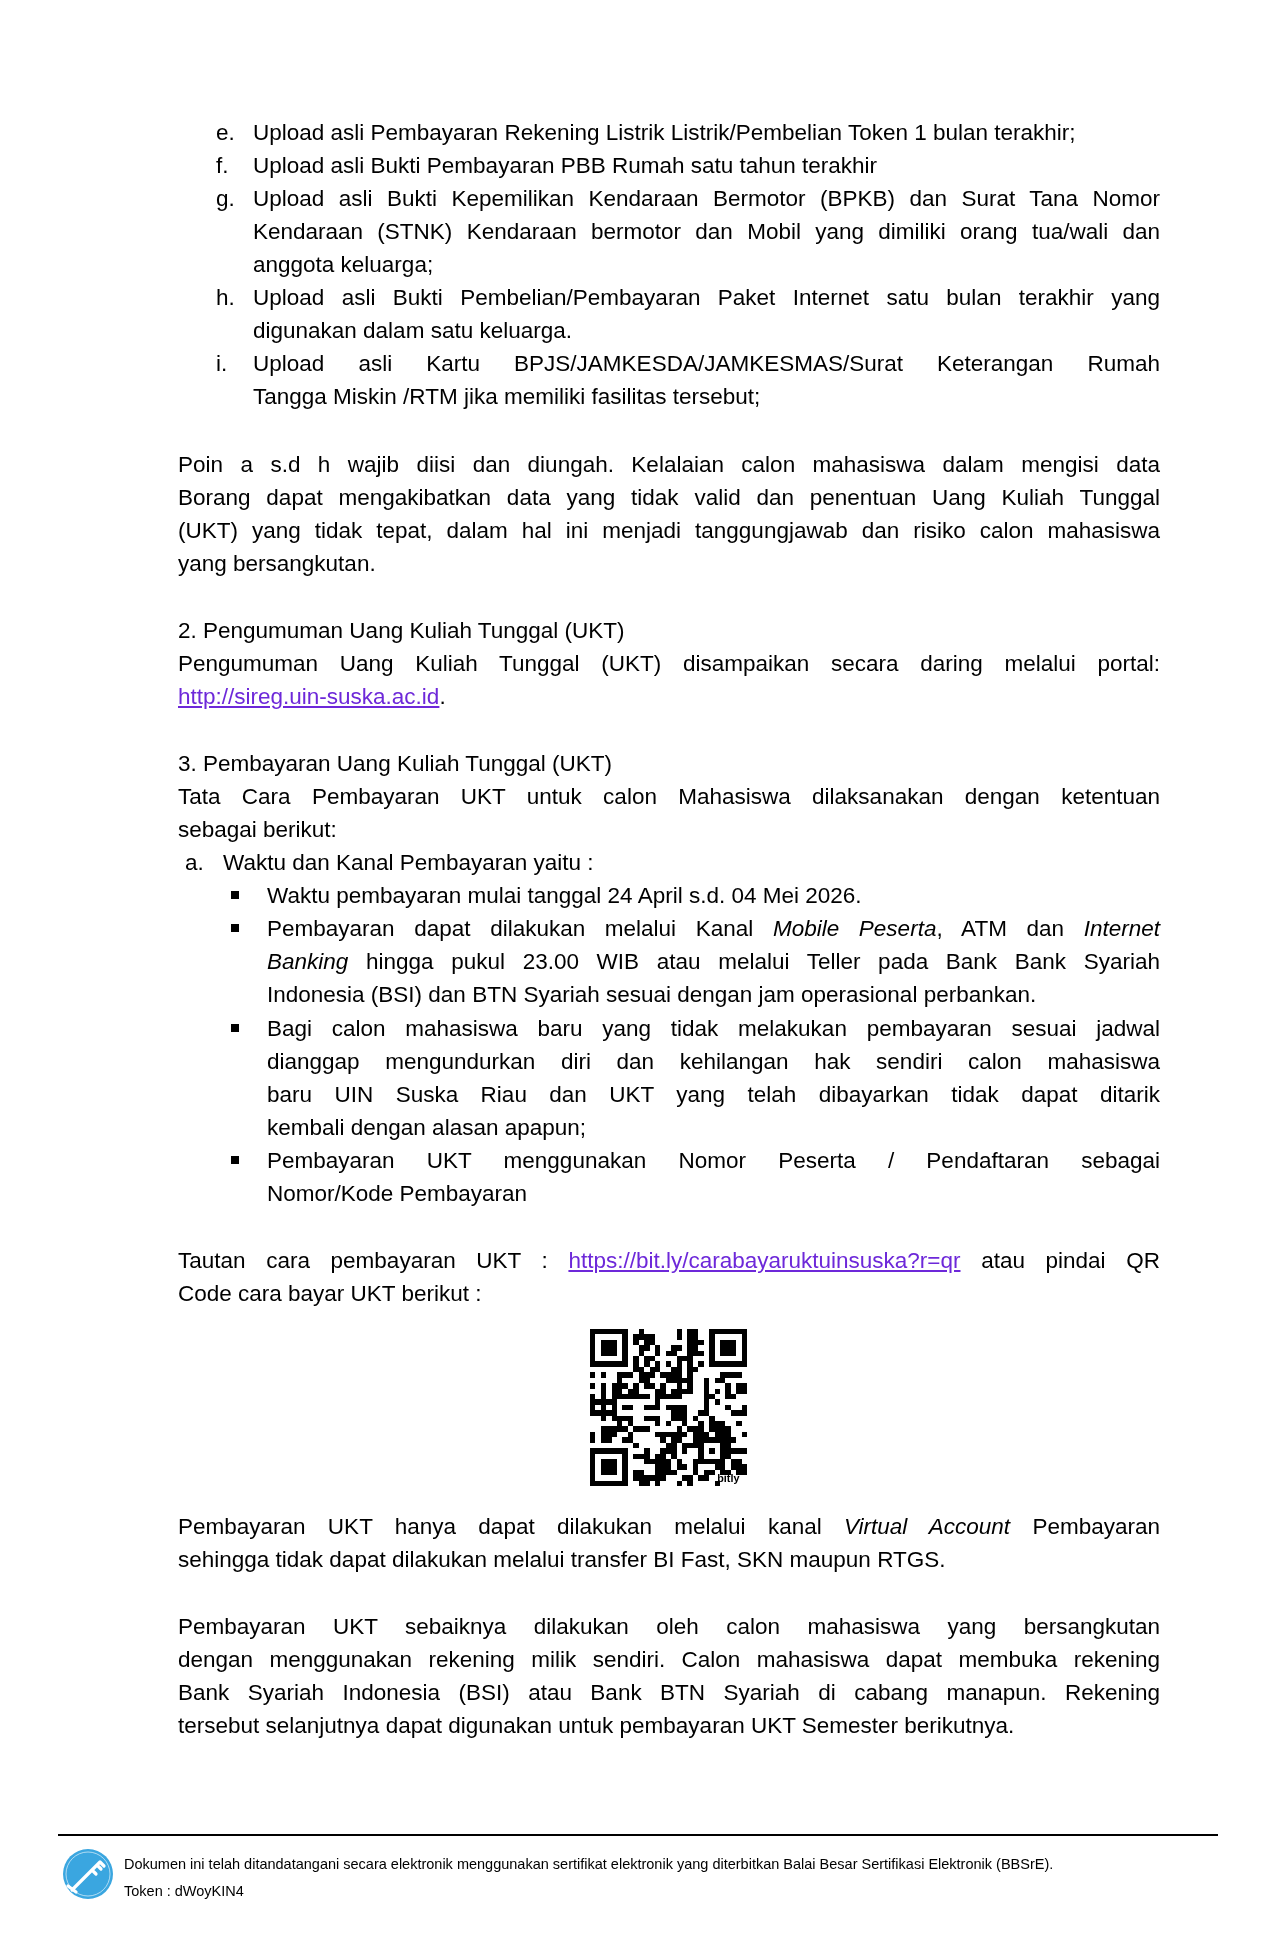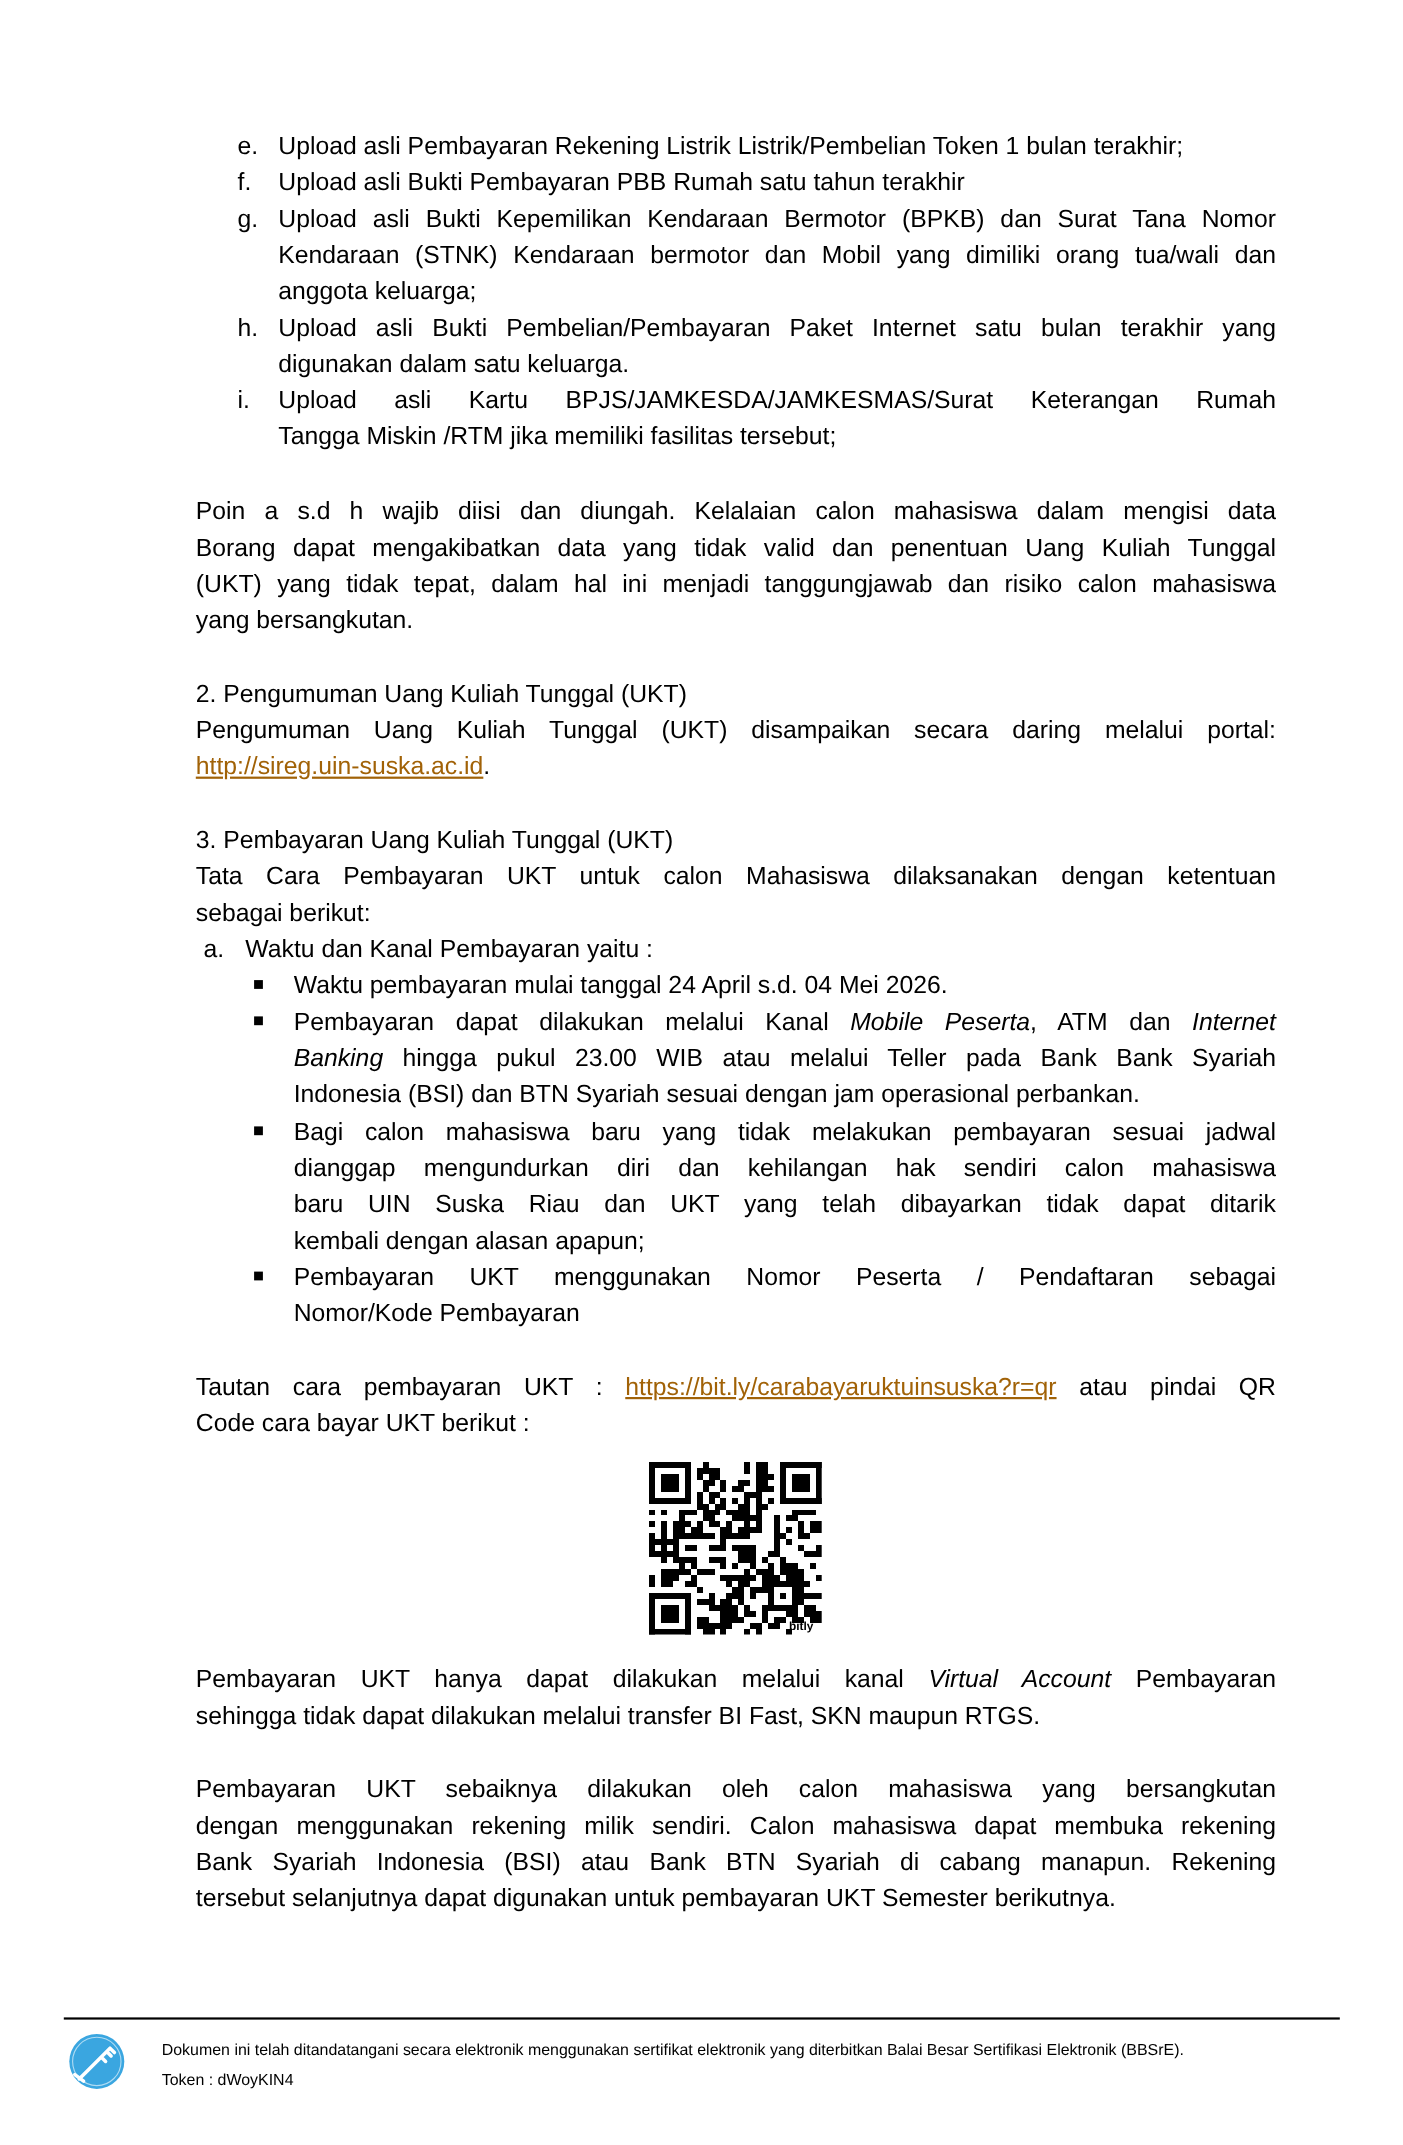--- a/index.html
+++ b/index.html
@@ -4,29 +4,29 @@
 <style>
   html, body { margin: 0; padding: 0; background: #ffffff; }
   body {
     width: 1275px; height: 1950px; position: relative; overflow: hidden;
     font-family: "Liberation Sans", sans-serif; color: #000;
   }
   .line { position: absolute; font-size: 22.5px; line-height: 33px; white-space: nowrap; }
   .just { text-align: justify; text-align-last: justify; white-space: normal; }
   .b { font-weight: normal; }
   .i { font-style: italic; }
-  a.link { color: #a16207; text-decoration: underline; }
+  a.link { color: #6d28d9; text-decoration: underline; }
   .marker { position: absolute; font-size: 22.5px; line-height: 33px; }
   .sq { position: absolute; width: 8px; height: 8px; background: #000; }
 
   .qr { position: absolute; left: 590px; top: 1329px; width: 157px; height: 157px; }
 
   .footer-rule { position: absolute; left: 58px; top: 1834px; width: 1160px; height: 2px; background: #000; }
   .logo { position: absolute; left: 62px; top: 1848px; width: 52px; height: 52px; }
-  .foot-text { position: absolute; left: 124px; font-size: 14.5px; white-space: nowrap; margin-left: 23px; }
+  .foot-text { position: absolute; left: 124px; font-size: 14.5px; white-space: nowrap; }
 </style>
 </head>
 <body>
 
 <div>
   <span class="marker" style="left:216px;top:116px">e.</span>
   <span class="line" style="left:253px;top:116px">Upload asli Pembayaran Rekening Listrik Listrik/Pembelian Token 1 bulan terakhir;</span>
 
   <span class="marker" style="left:216px;top:149px">f.</span>
   <span class="line" style="left:253px;top:149px">Upload asli Bukti Pembayaran PBB Rumah satu tahun terakhir</span>

